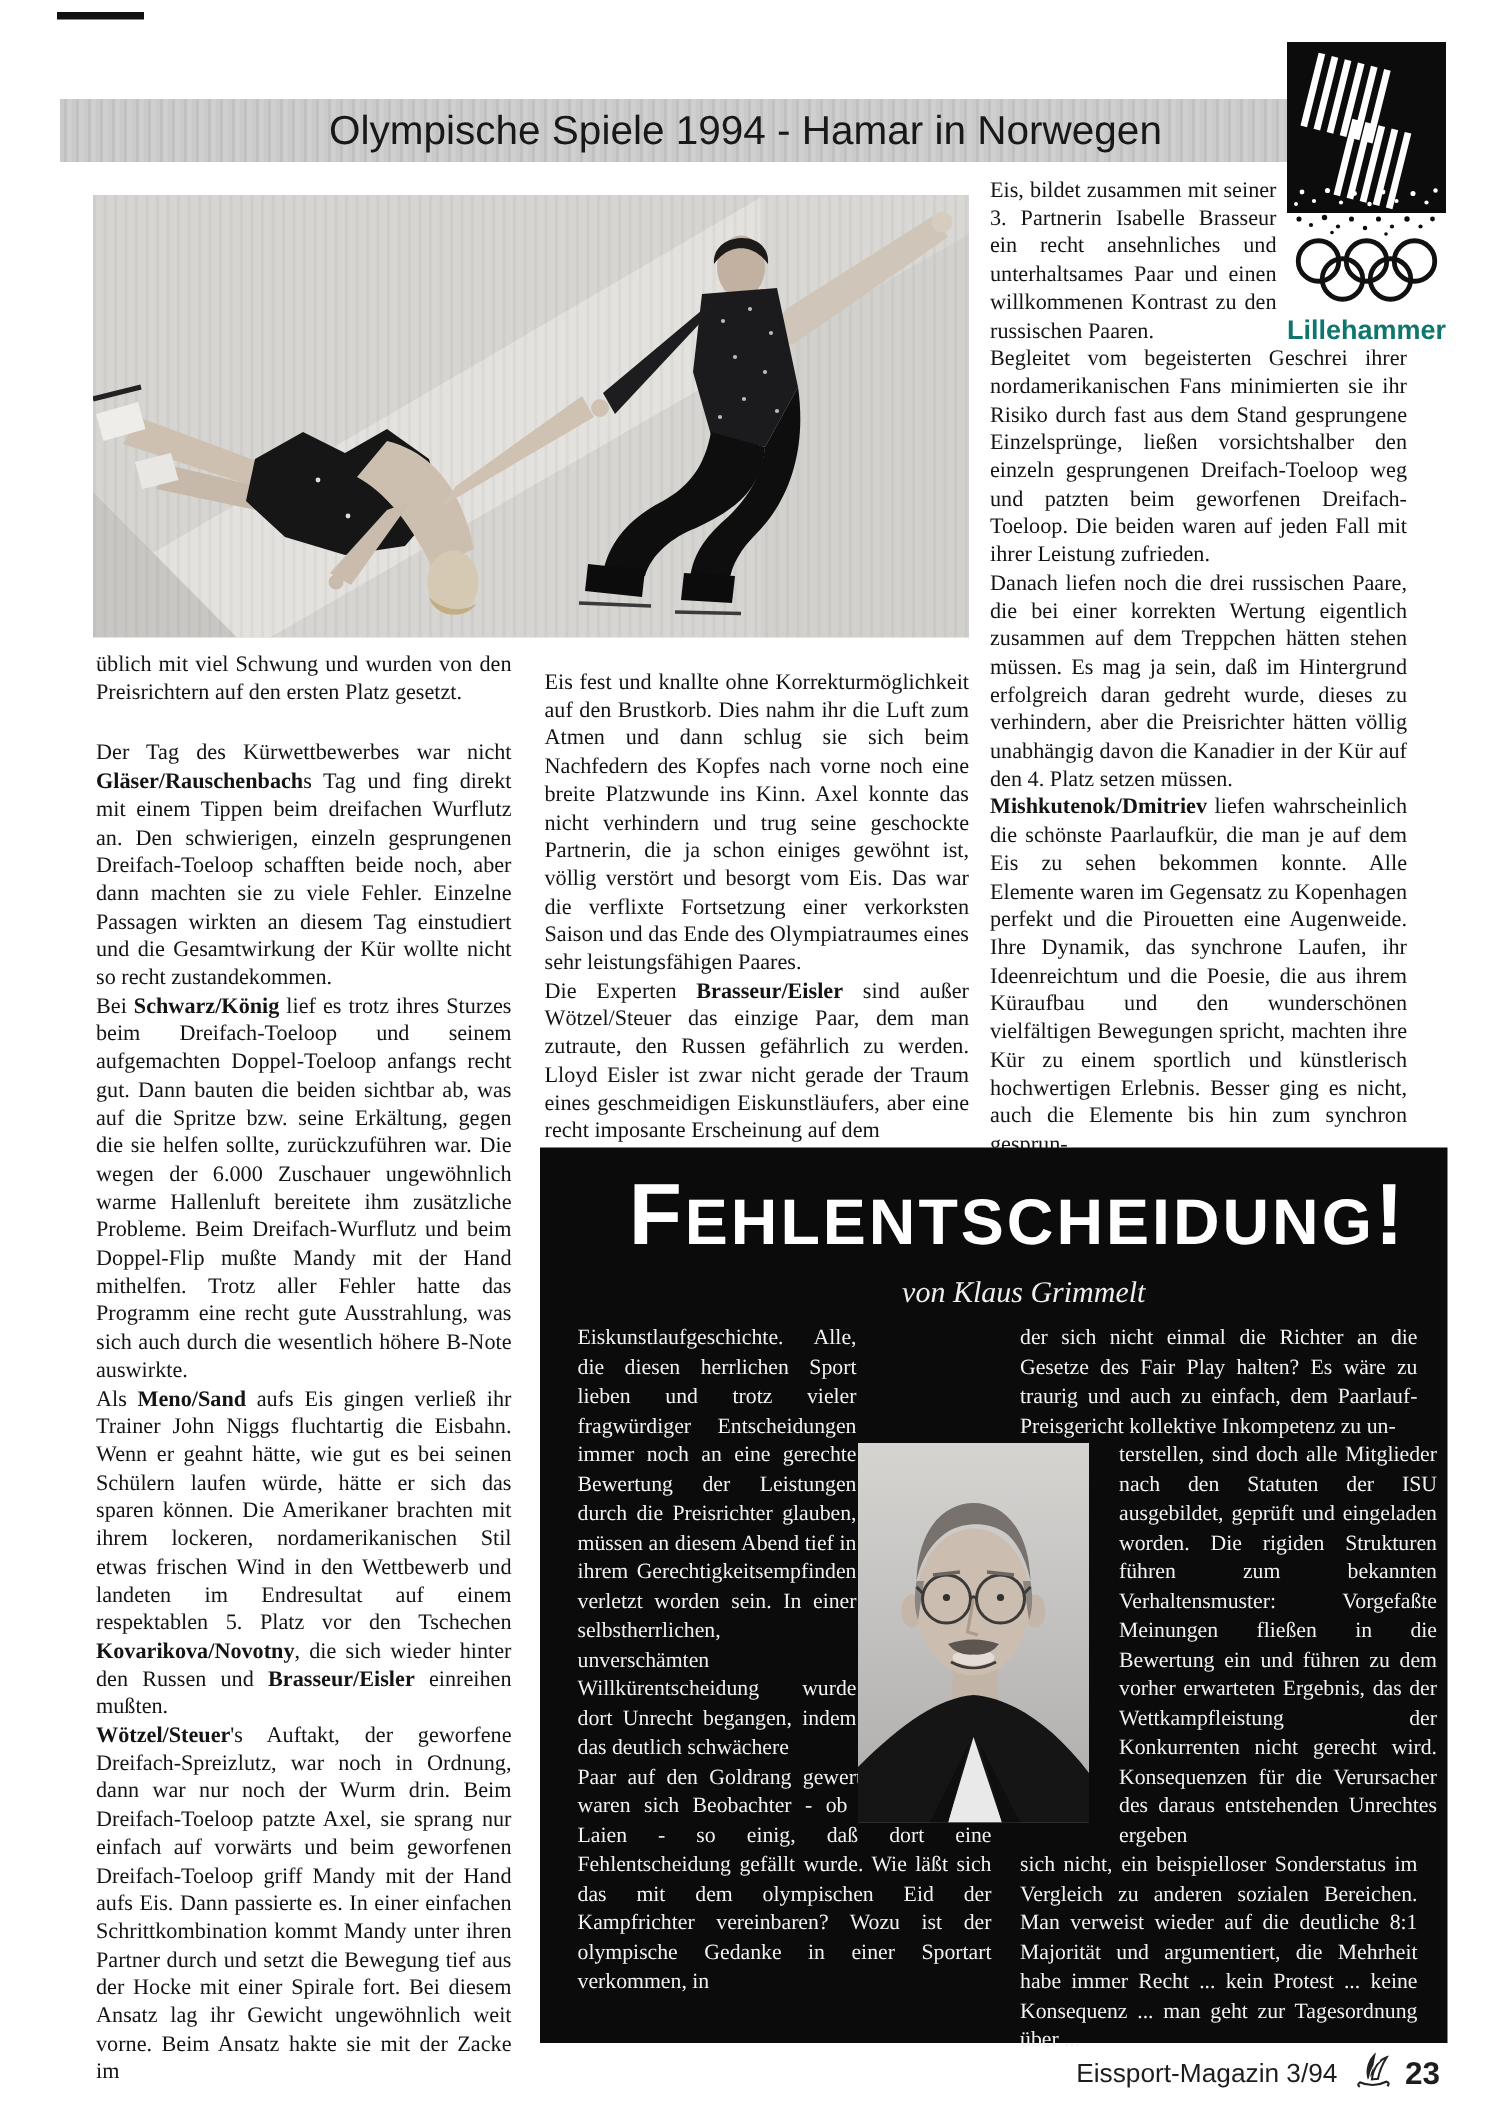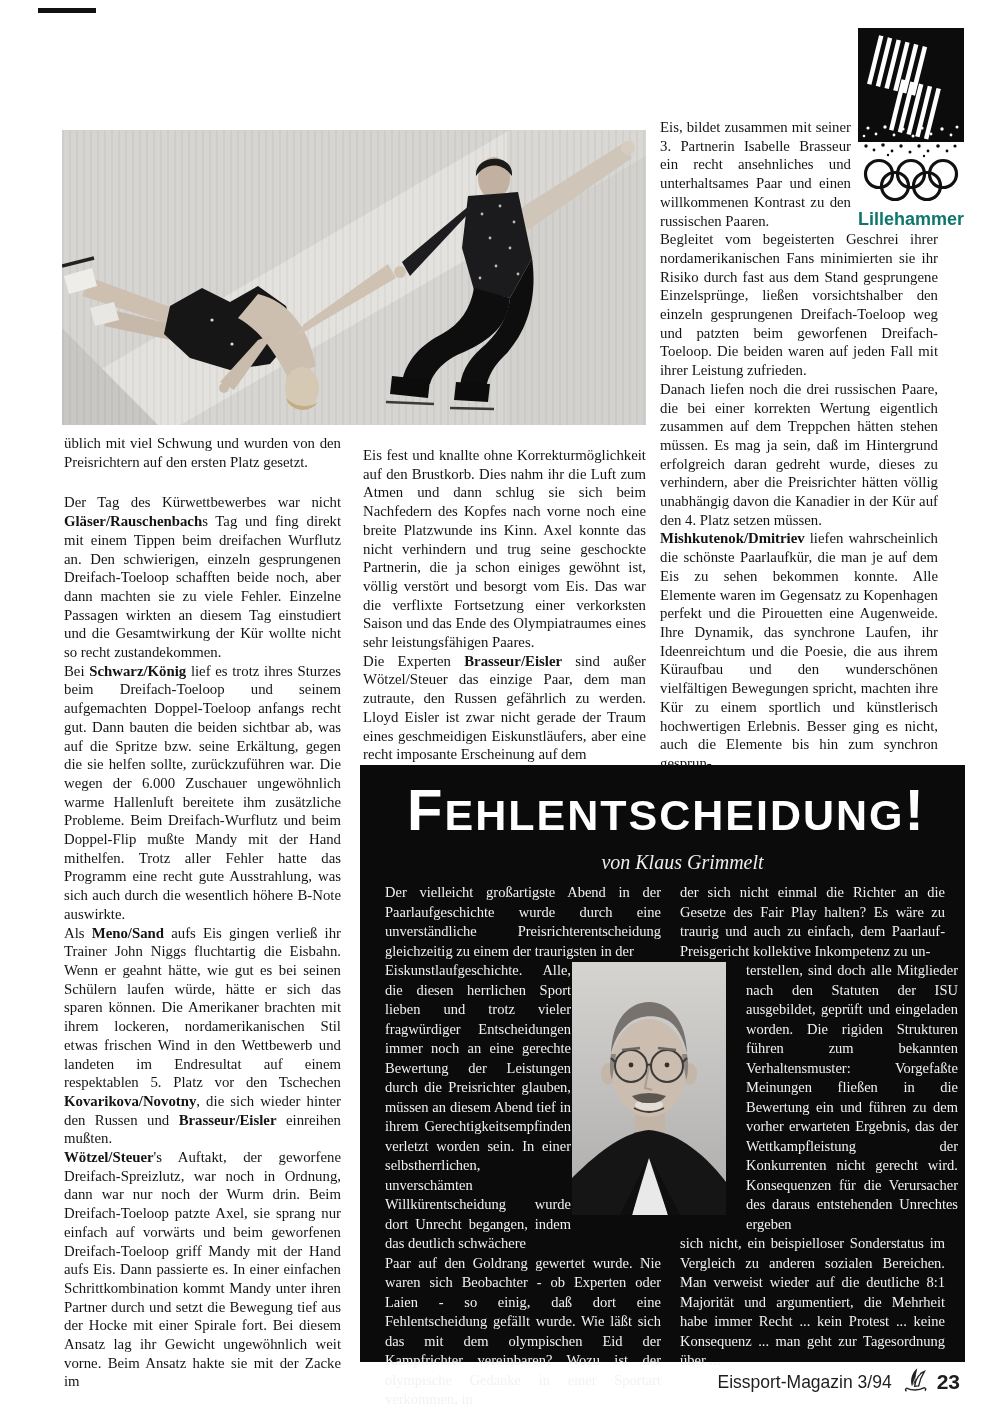--- a/index.html
+++ b/index.html
@@ -30,21 +30,21 @@
   .col p{margin:0;text-align:justify;font-size:14.8px;line-height:18.7px;color:#141414;}
   .col p.gap{margin-top:22px;}
   #col1{left:64px;top:434px;width:277px;}
   #col2{left:363px;top:434px;width:283px;margin-top:12px;}
   #col3{left:660px;top:118px;width:278px;}
   #col3-narrow{width:191px;}
   .b{font-weight:bold;}
 
   
   #box{left:360px;top:765px;width:605px;height:597px;background:#0b0b0b;color:#f4f4f4;}
-  #box-headline{position:absolute;left:4px;top:12px;width:605px;text-align:center;
+  #box-headline{position:absolute;left:16px;top:12px;width:605px;text-align:center;
     font-family:"Liberation Sans",sans-serif;font-weight:bold;color:#fff;
     letter-spacing:2px;white-space:nowrap;}
   #box-headline .cap{font-size:58px;line-height:66px;}
   #box-headline .rest{font-size:43px;}
   #box-byline{position:absolute;left:0;top:86px;width:605px;text-align:center;
     font-style:italic;font-size:20px;color:#eee;padding-left:20px;}
   .bcol p{margin:0;text-align:justify;font-size:14.5px;line-height:19.5px;color:#f2f2f2;}
   #bcol-left{position:absolute;left:25px;top:118px;width:276px;}
   #bcol-left .seg2{width:186px;}
   #bcol-right{position:absolute;left:320px;top:118px;width:265px;}
@@ -58,20 +58,23 @@
   #footer-icon{margin:0 8px 0 10px;}
   #footer-page{font-size:21px;font-weight:bold;}
 </style>
 </head>
 <body>
 
 <div id="page">
 
   <div id="cropmark" class="abs"></div>
 
+  <div id="banner" class="abs">
+    <span>Olympische Spiele 1994 - Hamar in Norwegen</span>
+  </div>
 
   <div id="logo" class="abs">
     <svg width="106" height="175" viewBox="0 0 106 175">
       <rect x="0" y="0" width="106" height="114" fill="#0c0c0c"></rect>
       <g fill="#ffffff">
         <g transform="rotate(14 24 12)">
           <rect x="20" y="8" width="4.5" height="50"></rect>
             <rect x="29" y="8" width="4.5" height="50"></rect>
           <rect x="38" y="8" width="4.5" height="50"></rect>
             <rect x="47" y="8" width="4.5" height="50"></rect>
@@ -206,21 +209,20 @@
     <p><span class="b">Mishkutenok/Dmitriev</span><span> liefen wahrscheinlich die schönste Paarlaufkür, die man je auf dem Eis zu sehen bekommen konnte. Alle Elemente waren im Gegensatz zu Kopenhagen perfekt und die Pirouetten eine Augenweide. Ihre Dynamik, das synchrone Laufen, ihr Ideenreichtum und die Poesie, die aus ihrem Küraufbau und den wunderschönen vielfältigen Bewegungen spricht, machten ihre Kür zu einem sportlich und künstlerisch hochwertigen Erlebnis. Besser ging es nicht, auch die Elemente bis hin zum synchron gesprun-</span></p>
   </div>
 
   <div id="box" class="abs">
     <div id="box-headline">
       <span class="cap">F</span><span class="rest">EHLENTSCHEIDUNG</span><span class="cap">!</span>
     </div>
     <div id="box-byline">von Klaus Grimmelt</div>
 
     <div id="bcol-left" class="bcol">
-      <p class="seg1">Der vielleicht großartigste Abend in der Paarlaufgeschichte wurde durch eine unverständliche Preisrichterentscheidung gleichzeitig zu einem der traurigsten in der</p>
       <p class="seg2">Eiskunstlaufgeschichte. Alle, die diesen herrlichen Sport lieben und trotz vieler fragwürdiger Entscheidungen immer noch an eine gerechte Bewertung der Leistungen durch die Preisrichter glauben, müssen an diesem Abend tief in ihrem Gerechtigkeitsempfinden verletzt worden sein. In einer selbstherrlichen, unverschämten Willkürentscheidung wurde dort Unrecht begangen, indem das deutlich schwächere</p>
       <p class="seg3">Paar auf den Goldrang gewertet wurde. Nie waren sich Beobachter - ob Experten oder Laien - so einig, daß dort eine Fehlentscheidung gefällt wurde. Wie läßt sich das mit dem olympischen Eid der Kampfrichter vereinbaren? Wozu ist der olympische Gedanke in einer Sportart verkommen, in</p>
     </div>
     <div id="bcol-right" class="bcol">
       <p class="seg1">der sich nicht einmal die Richter an die Gesetze des Fair Play halten? Es wäre zu traurig und auch zu einfach, dem Paarlauf-Preisgericht kollektive Inkompetenz zu un-</p>
       <p class="seg2">terstellen, sind doch alle Mitglieder nach den Statuten der ISU ausgebildet, geprüft und eingeladen worden. Die rigiden Strukturen führen zum bekannten Verhaltensmuster: Vorgefaßte Meinungen fließen in die Bewertung ein und führen zu dem vorher erwarteten Ergebnis, das der Wettkampfleistung der Konkurrenten nicht gerecht wird. Konsequenzen für die Verursacher des daraus entstehenden Unrechtes ergeben</p>
       <p class="seg3">sich nicht, ein beispielloser Sonderstatus im Vergleich zu anderen sozialen Bereichen. Man verweist wieder auf die deutliche 8:1 Majorität und argumentiert, die Mehrheit habe immer Recht ... kein Protest ... keine Konsequenz ... man geht zur Tagesordnung über ...</p>
     </div>
 
     <div id="box-photo">

